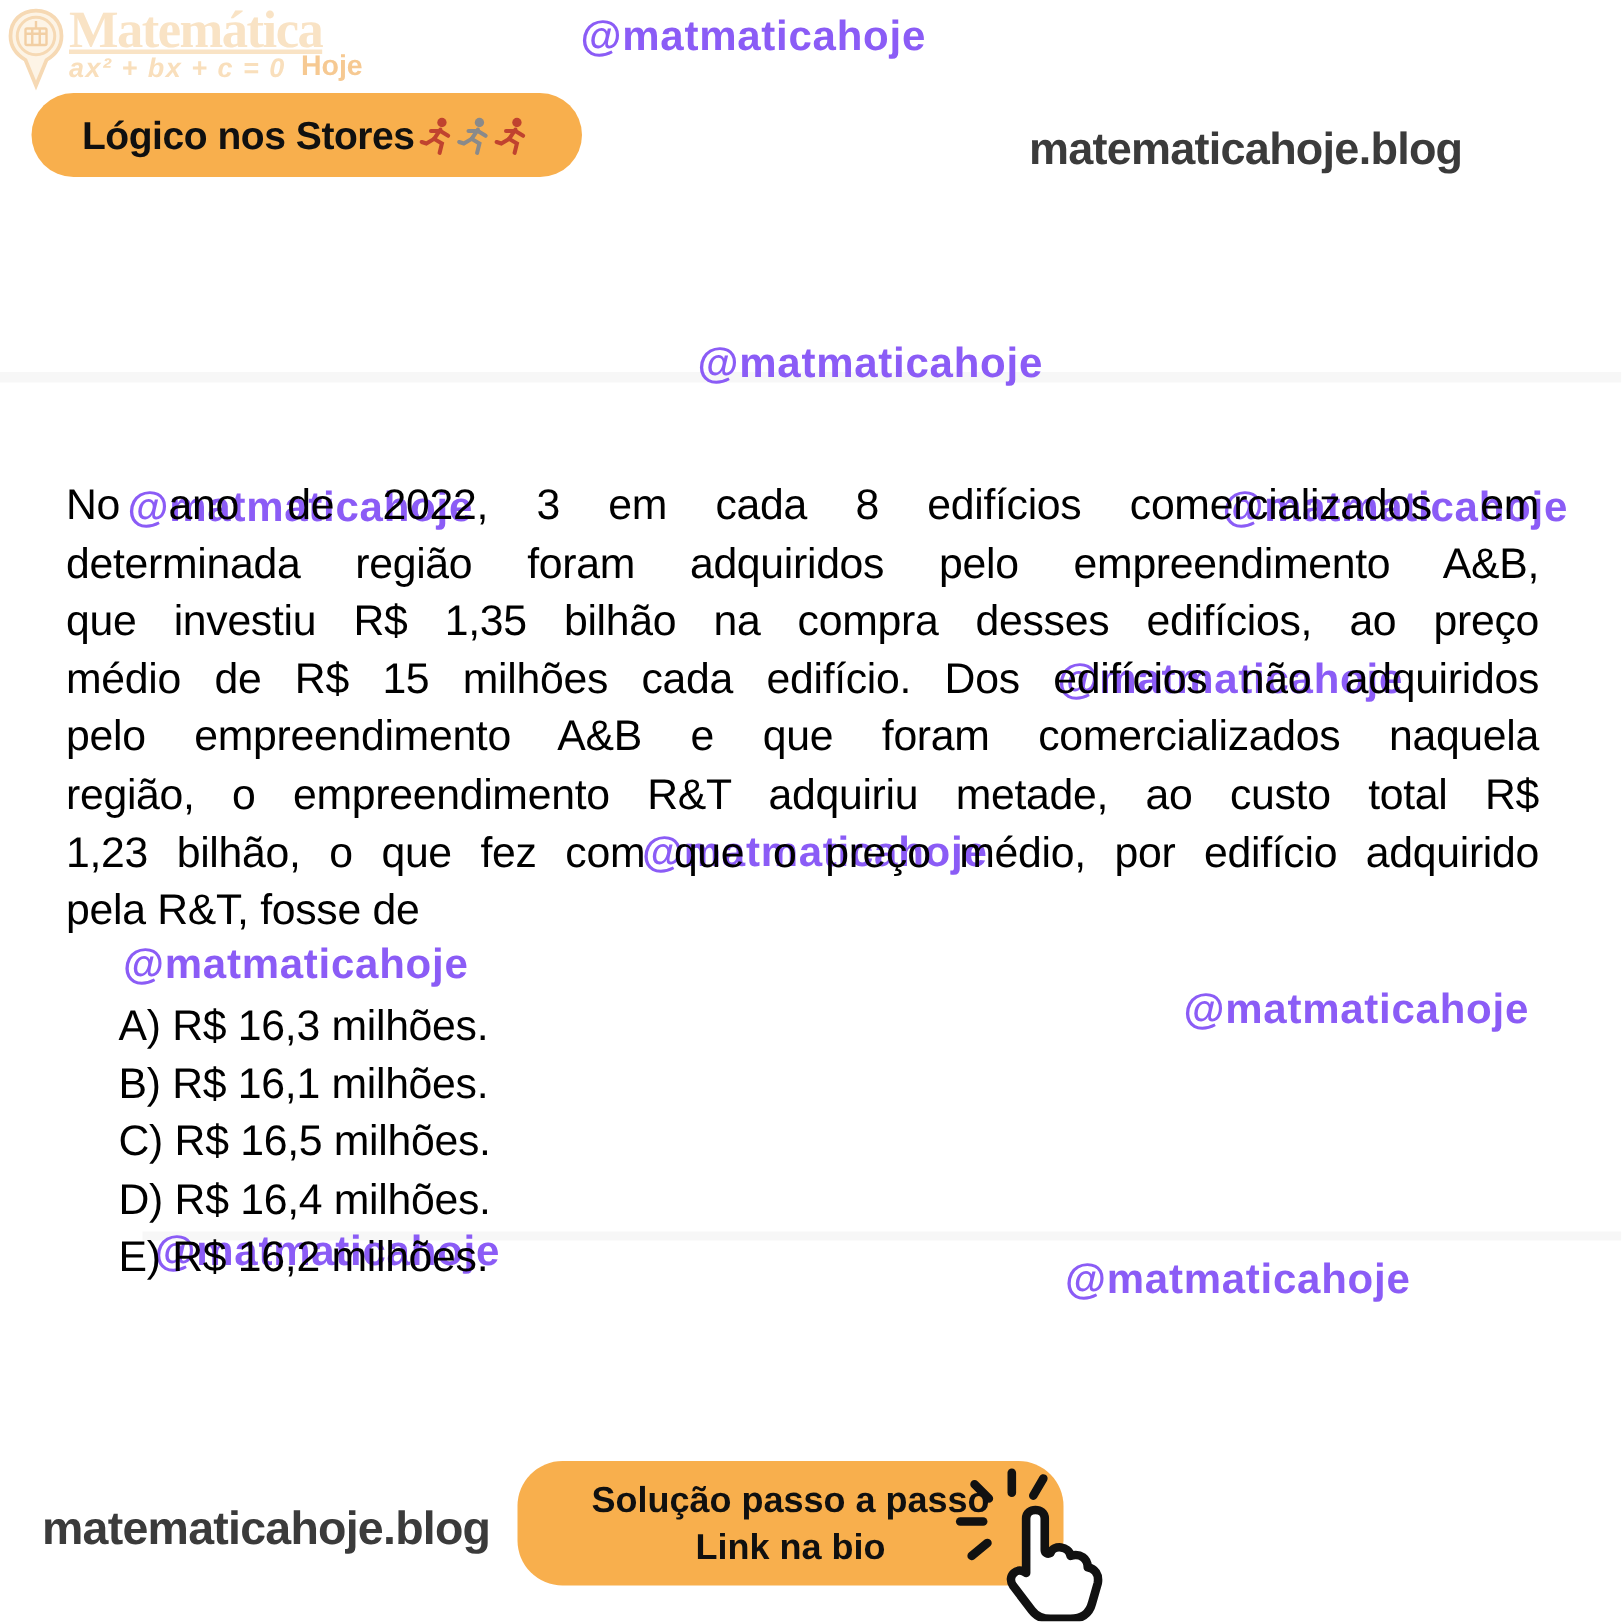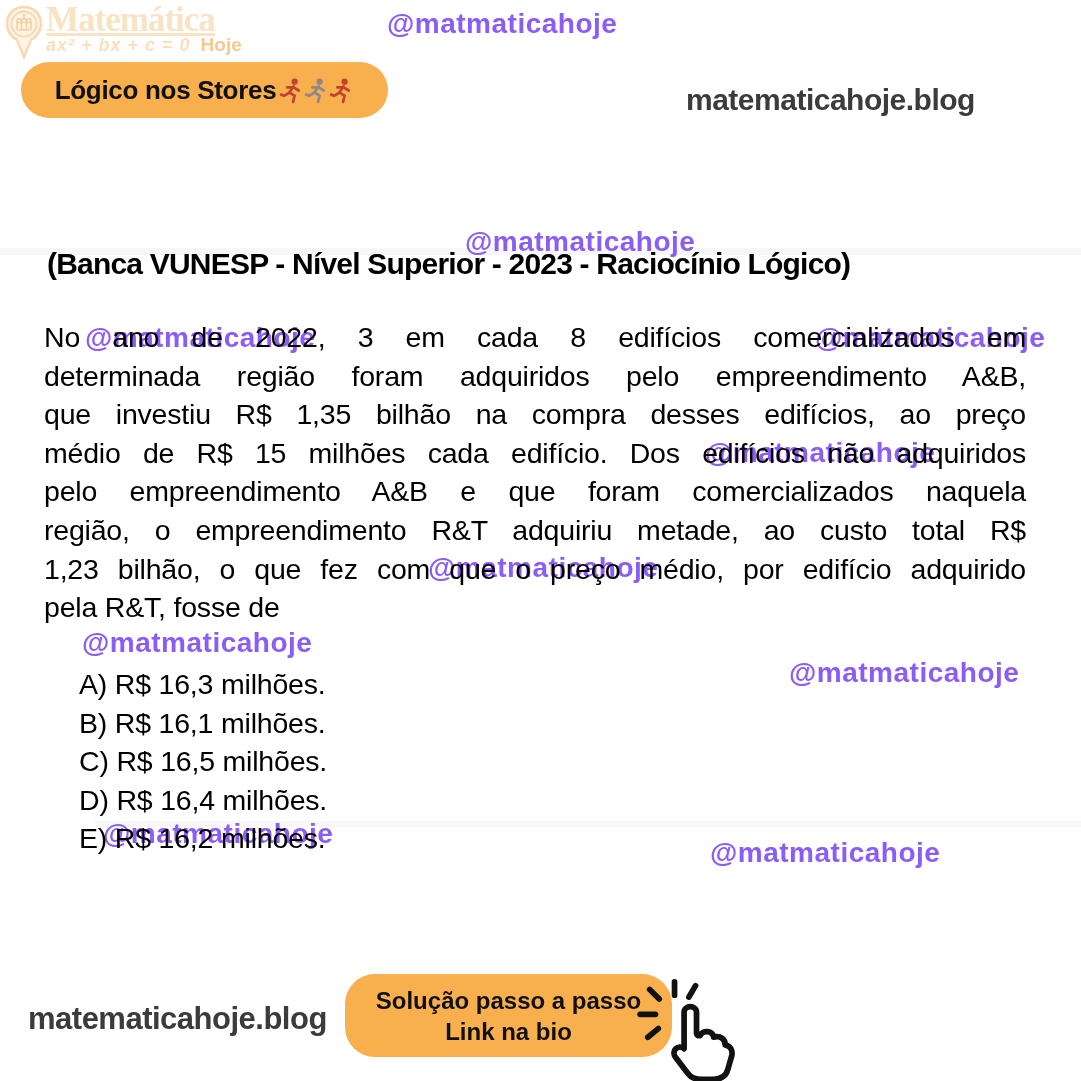--- a/index.html
+++ b/index.html
@@ -52,21 +52,21 @@
   .lline { height:38.6px; letter-spacing:-.2px; }
   .q-options { position:absolute; left:50px; top:668px; font-size:28.5px; color:#000; z-index:2;margin-left:29px; }
   .q-option { height:38.6px; letter-spacing:-.2px; }
 
   
   .site-bottom {
     position:absolute; left:28px; top:1001px; font-size:31px; font-weight:700;
     color:#3b3b3b; letter-spacing:-.5px; z-index:2;
   }
   .btn-solution {
-    position:absolute; left:345px; top:974px; width:327px; height:83px;
+    position:absolute; left:345px; top:974px; width:364px; height:83px;
     background:#f8af4d; border:none; border-radius:30px; z-index:2;
     display:flex; flex-direction:column; align-items:center; justify-content:center; cursor:pointer;
   }
   .btn-solution .l { font-size:24px; font-weight:700; color:#101010; line-height:31px; }
   .hand { position:absolute; left:634px; top:978px; z-index:3; }
 </style>
 </head>
 <body>
 
 <div class="page">
@@ -136,21 +136,20 @@
             <path d="M13 10 L8 10"></path>
           <path d="M10 15 L15 18 L13.5 24"></path>
             <path d="M10 15 L5 18 L2 17"></path>
         </g>
       </svg>
     </span>
   </button>
 
   <div class="site-top">matematicahoje.blog</div>
 
-  <div class="q-header">(Banca VUNESP - Nível Superior - 2023 - Raciocínio Lógico)</div>
 
   <div class="q-body">
     <div class="jline">No ano de 2022, 3 em cada 8 edifícios comercializados em</div>
     <div class="jline">determinada região foram adquiridos pelo empreendimento A&amp;B,</div>
     <div class="jline">que investiu R$ 1,35 bilhão na compra desses edifícios, ao preço</div>
     <div class="jline">médio de R$ 15 milhões cada edifício. Dos edifícios não adquiridos</div>
     <div class="jline">pelo empreendimento A&amp;B e que foram comercializados naquela</div>
     <div class="jline">região, o empreendimento R&amp;T adquiriu metade, ao custo total R$</div>
     <div class="jline">1,23 bilhão, o que fez com que o preço médio, por edifício adquirido</div>
     <div class="lline">pela R&amp;T, fosse de</div>

